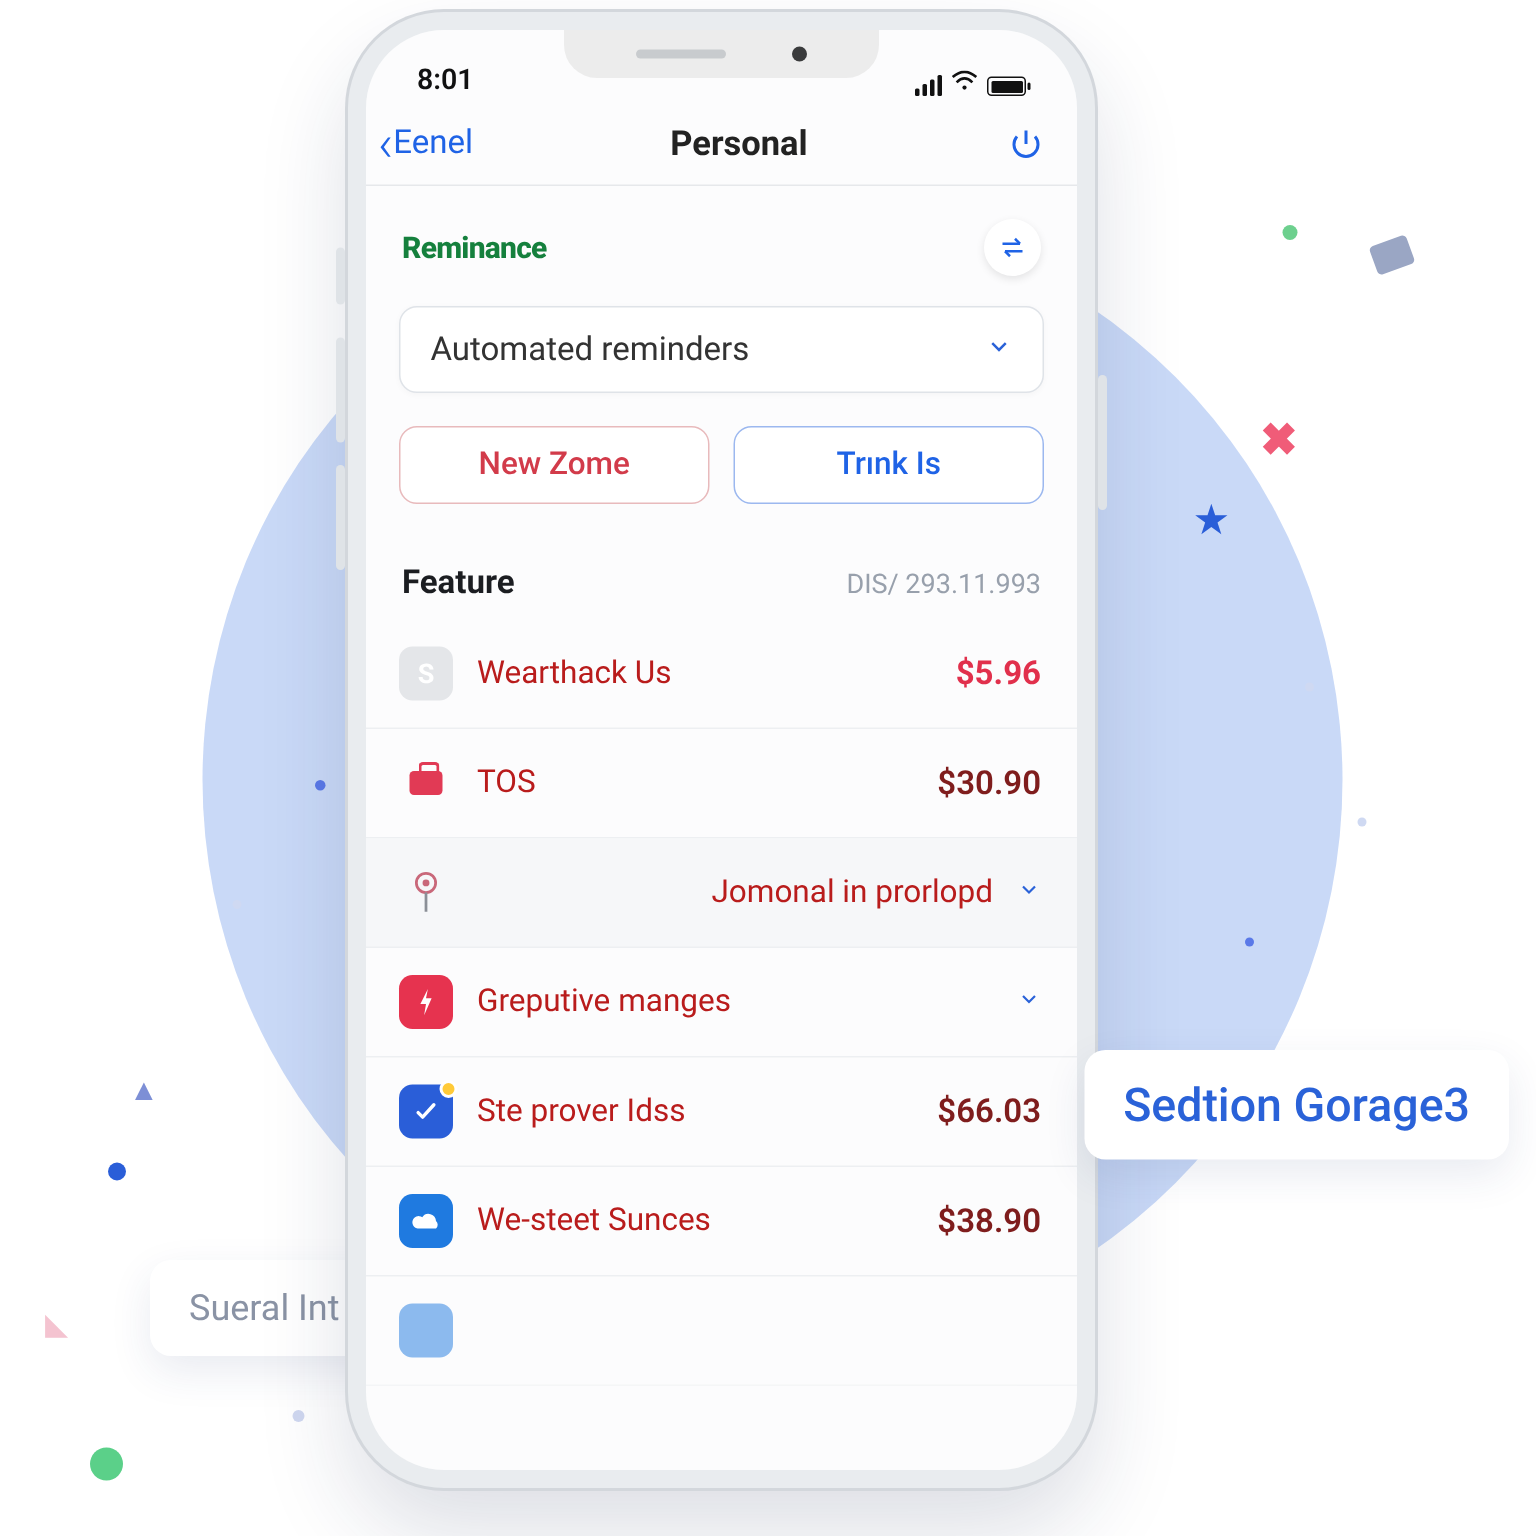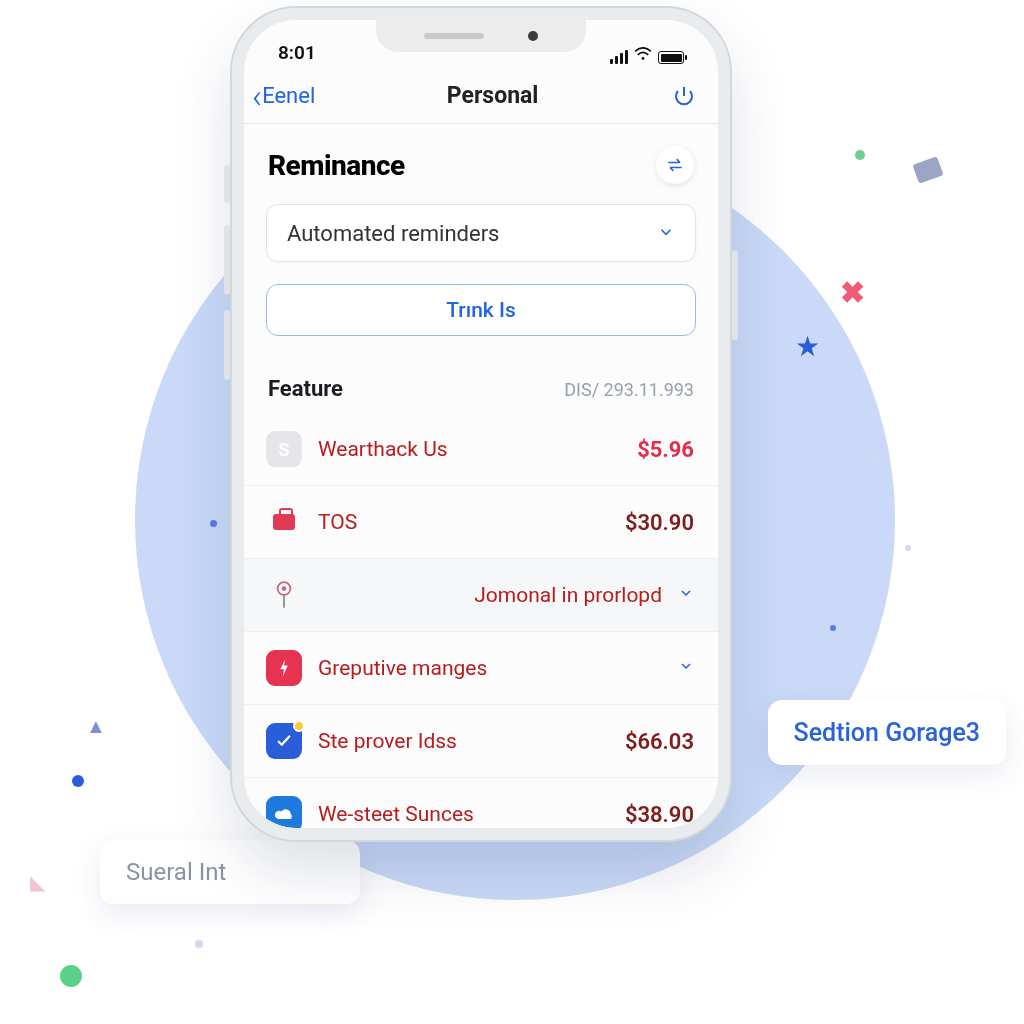--- a/index.html
+++ b/index.html
@@ -34,28 +34,28 @@
   .float-card {
     position: absolute;
     background: #ffffff;
     border-radius: 14px;
     box-shadow: 0 10px 28px rgba(40,60,120,0.10);
     padding: 18px 26px;
     font-size: 24px;
     color: #8a93a5;
     z-index: 5;
   }
-  .float-right { right: 18px; top: 700px; color:#2a62d8; font-weight:500; font-size:25px; }
+  .float-right { right: 18px; top: 700px; color:#2a62d8; font-weight:500; font-size:31px; }
   .float-left  { left: 100px; top: 840px; width:260px; overflow:hidden; white-space:nowrap; z-index:3;}
 
   
   .phone {
     position: absolute;
     left: 232px; top: 8px;
-    width: 498px; height: 832px;
+    width: 498px; height: 984px;
     background: #fafbfc;
     border: 12px solid #e9ecef;
     border-radius: 64px;
     box-shadow:
       0 0 0 2px #d3d7dc,
       0 30px 60px rgba(30,40,80,0.15),
       inset 0 0 8px rgba(0,0,0,0.05);
     z-index: 4;
     overflow: hidden;
   }
@@ -115,21 +115,21 @@
   .power-btn { width:28px;height:28px; color:#1f63e6; cursor:pointer; display:flex;align-items:center;justify-content:center;}
   .power-btn svg{width:24px;height:24px;stroke:#1f63e6;stroke-width:2;fill:none;}
 
   
   .content { flex:1; overflow:hidden; padding: 0; }
 
   .section-head {
     display:flex; align-items:center; justify-content:space-between;
     padding: 22px 24px 14px 24px;
   }
-  .section-head h1 { font-size:28px; font-weight:800; color:#000000; letter-spacing:-0.5px;}
+  .section-head h1 { font-size:20px; font-weight:800; color:#15803d; letter-spacing:-0.5px;}
   .round-btn {
     width:38px;height:38px;border-radius:50%;
     background:#fff; box-shadow:0 2px 6px rgba(0,0,0,0.10);
     display:flex;align-items:center;justify-content:center;
     color:#1f63e6; cursor:pointer;
   }
   .round-btn svg{width:20px;height:20px;stroke:#1f63e6;stroke-width:2;fill:none;}
 
   .dropdown {
     margin: 6px 22px 0 22px;
@@ -277,20 +277,21 @@
       <div class="dropdown">
         <span>Automated reminders</span>
         <span class="dd-chev">
           <svg viewBox="0 0 24 24">
               <path d="M6 9l6 6 6-6"></path>
             </svg>
         </span>
       </div>
 
       <div class="btn-row">
+        <div class="pill-btn btn-danger">New Zome</div>
         <div class="pill-btn btn-primary">Trınk Is</div>
       </div>
 
       <div class="feature-row">
         <span class="lab">Feature</span>
         <span class="meta">DIS/ 293.11.993</span>
       </div>
 
       <div class="list">
 

